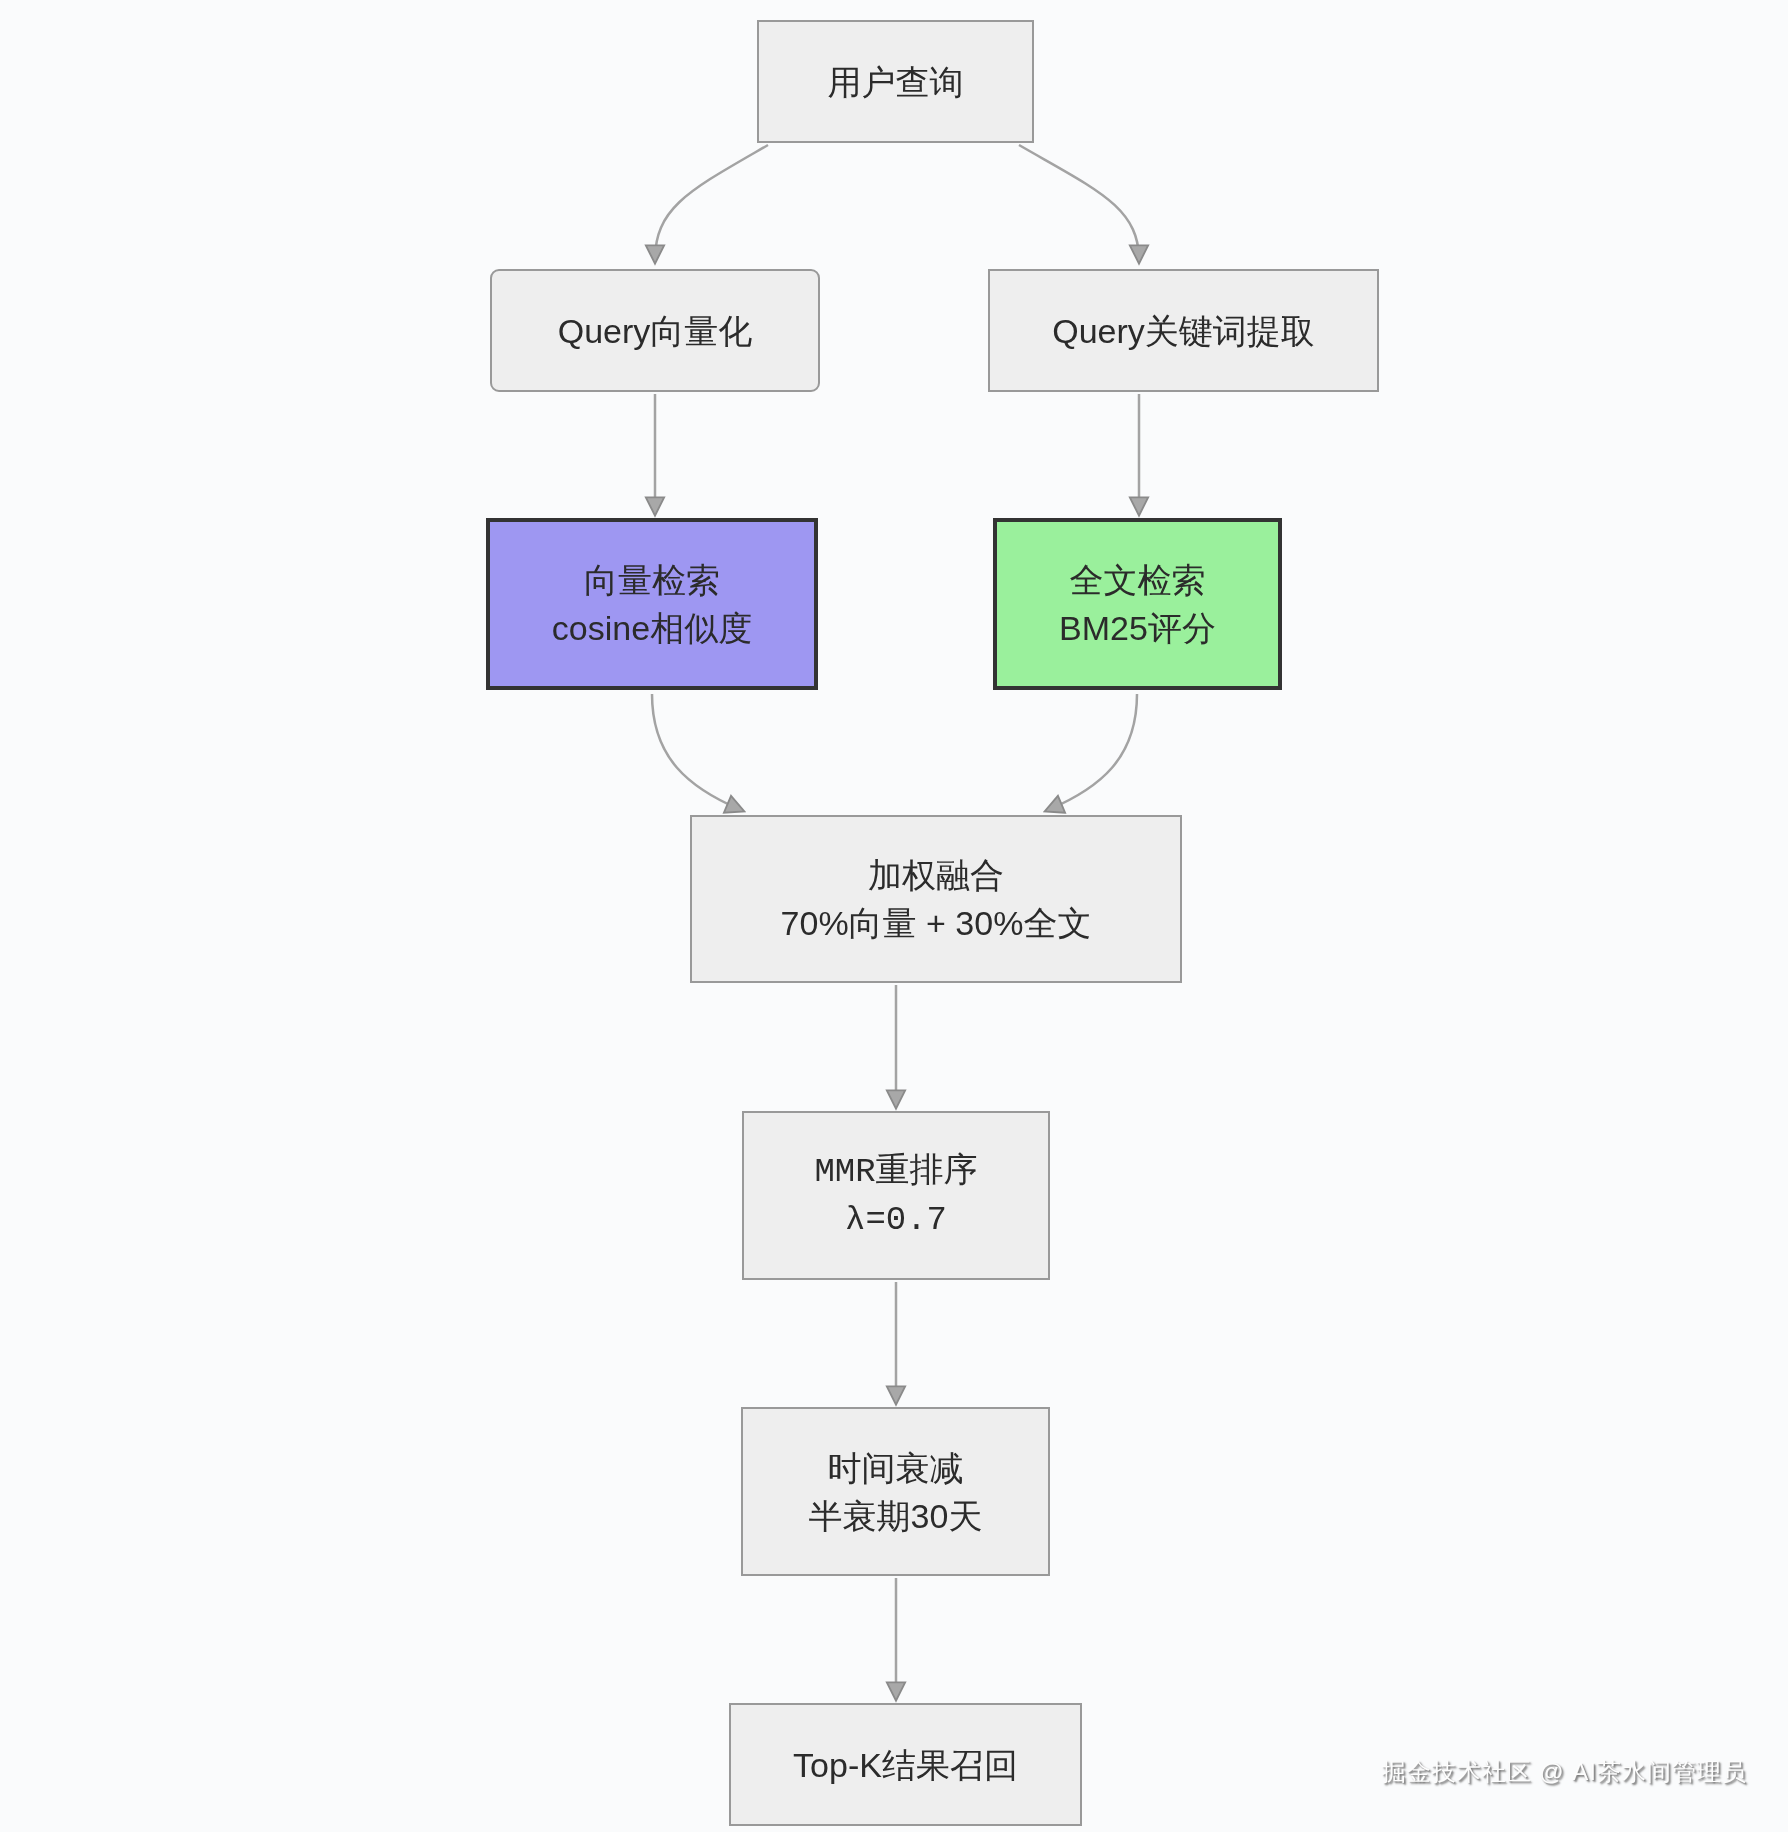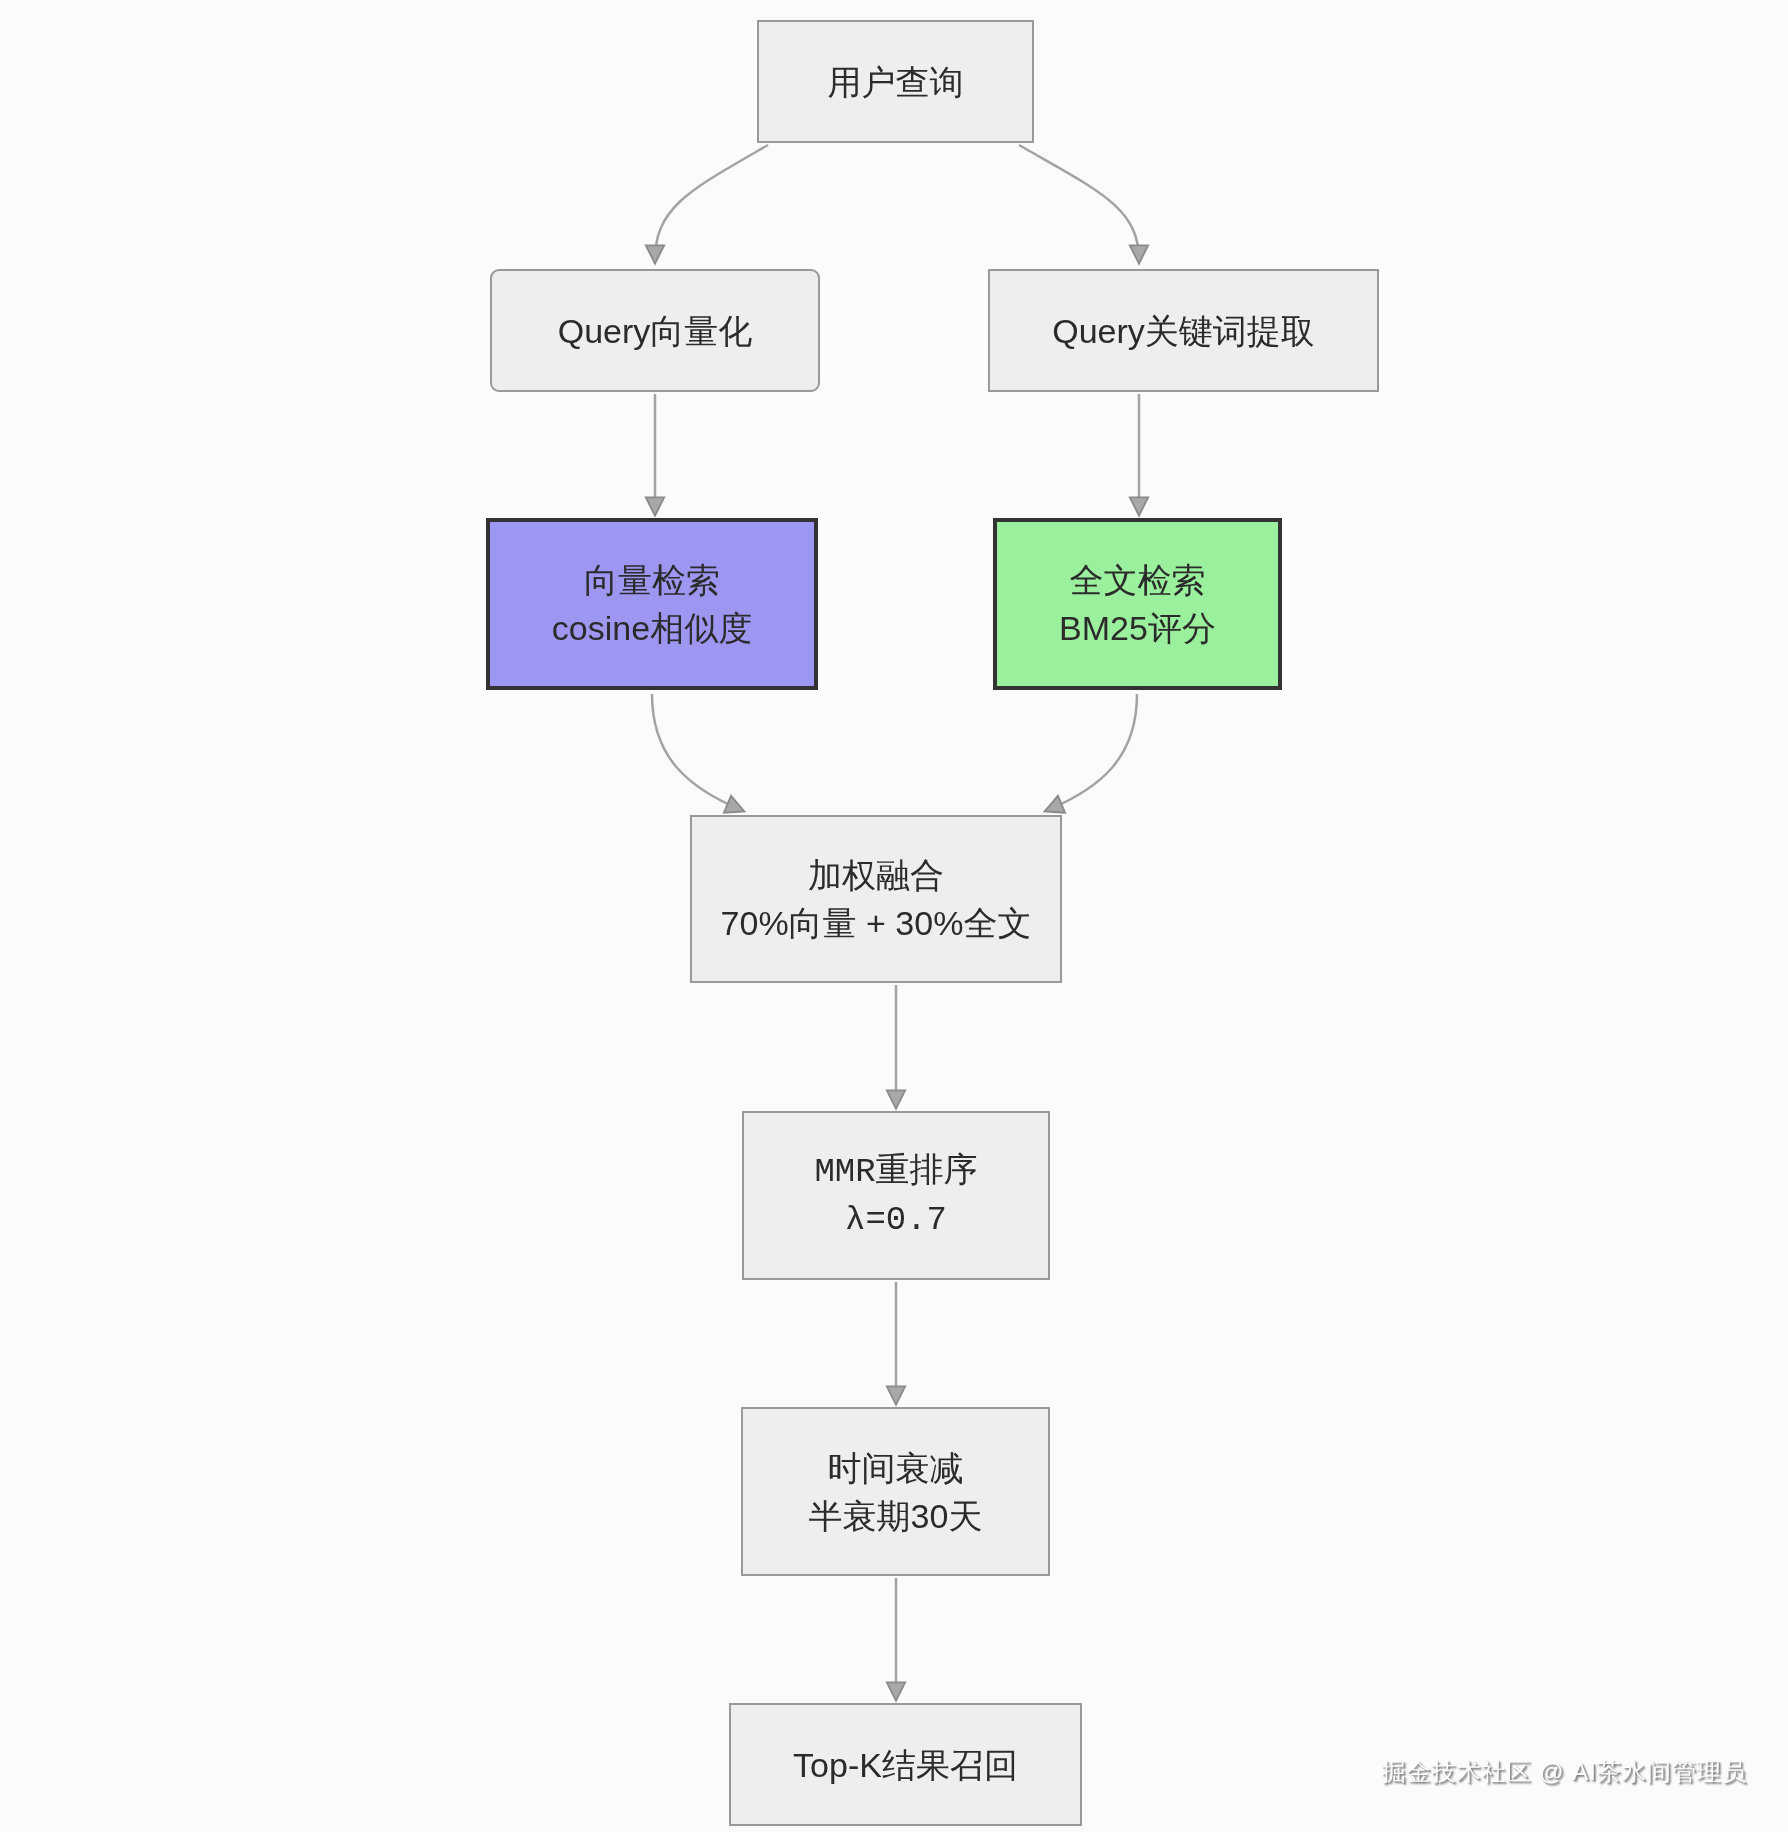--- a/index.html
+++ b/index.html
@@ -94,21 +94,21 @@
   <div class="node accent purple" style="left:486px; top:518px; width:332px; height:172px;">
     <div class="line">向量检索</div>
     <div class="line">cosine相似度</div>
   </div>
 
   <div class="node accent green" style="left:993px; top:518px; width:289px; height:172px;">
     <div class="line">全文检索</div>
     <div class="line">BM25评分</div>
   </div>
 
-  <div class="node" style="left:690px; top:815px; width:372px; height:168px;">
+  <div class="node" style="left:690px; top:815px; width:492px; height:168px;">
     <div class="line">加权融合</div>
     <div class="line">70%向量 + 30%全文</div>
   </div>
 
   <div class="node" style="left:742px; top:1111px; width:308px; height:169px;font-family:Liberation Mono, monospace;">
     <div class="line">MMR重排序</div>
     <div class="line">λ=0.7</div>
   </div>
 
   <div class="node" style="left:741px; top:1407px; width:309px; height:169px;">

